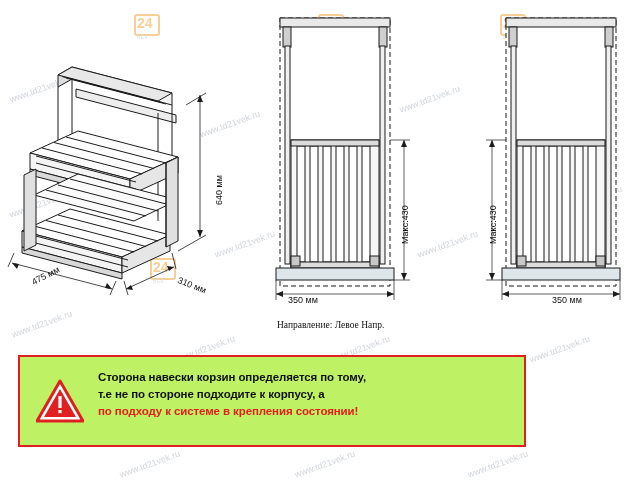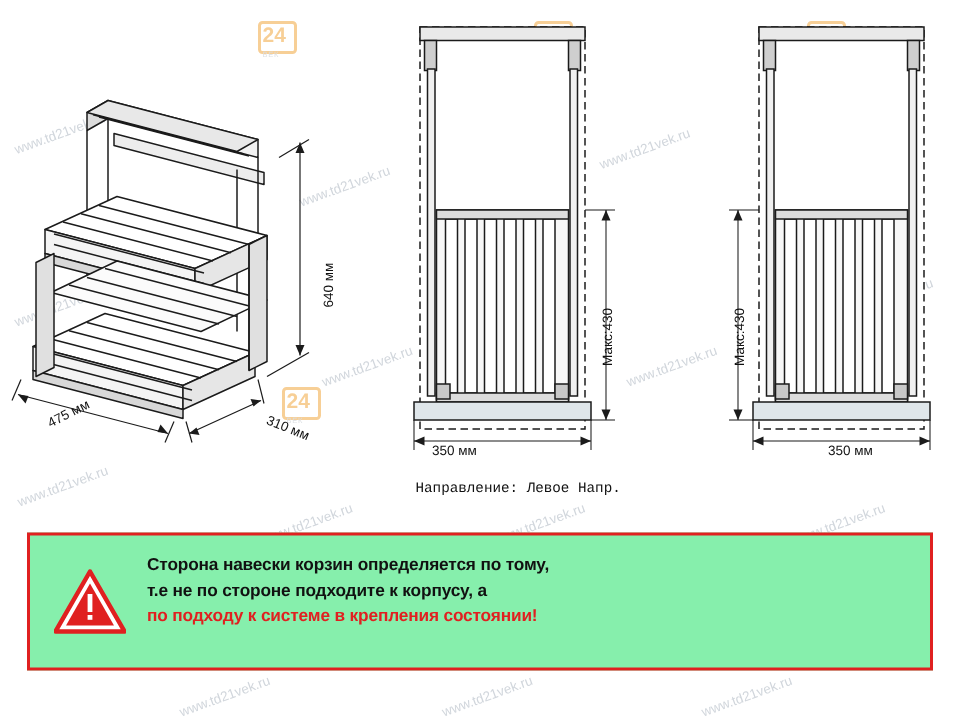--- a/index.html
+++ b/index.html
@@ -32,21 +32,20 @@
     opacity: .85;
     pointer-events: none;
     user-select: none;
   }
   .wmlogo {
     position: absolute;
     width: 28px;
     height: 28px;
     opacity: .5;
     pointer-events: none;
-    margin-left: 38px;
   }
   .wmlogo .b {
     position: absolute;
     left: 0; top: 0;
     width: 26px; height: 22px;
     border: 2px solid #f0a030;
     border-radius: 3px;
     box-sizing: border-box;
   }
   .wmlogo .t {
@@ -67,21 +66,21 @@
 
   
   .panel {
     position: absolute;
   }
   .caption {
     position: absolute;
     font-size: 9.5px;
     color: #111;
     white-space: nowrap;
-    font-family: Liberation Mono, monospace;
+    font-family: Liberation Serif, serif;
   }
   .dimlabel {
     position: absolute;
     font-size: 9px;
     color: #111;
     white-space: nowrap;
   }
   .dimlabel.rot {
     transform: rotate(-90deg);
     transform-origin: left top;
@@ -93,25 +92,25 @@
   .dimlabel.iso2 {
     transform: rotate(22deg);
     transform-origin: left top;
   }
 
   
   .warnbox {
     position: absolute;
     left: 18px;
     top: 355px;
-    width: 604px;
+    width: 508px;
     height: 92px;
     border: 2px solid #e02020;
     box-sizing: border-box;
-    background: #86efac;
+    background: #bef264;
   }
   .warn-icon {
     position: absolute;
     left: 16px;
     top: 22px;
     width: 48px;
     height: 44px;
   }
   .warn-text {
     position: absolute;

